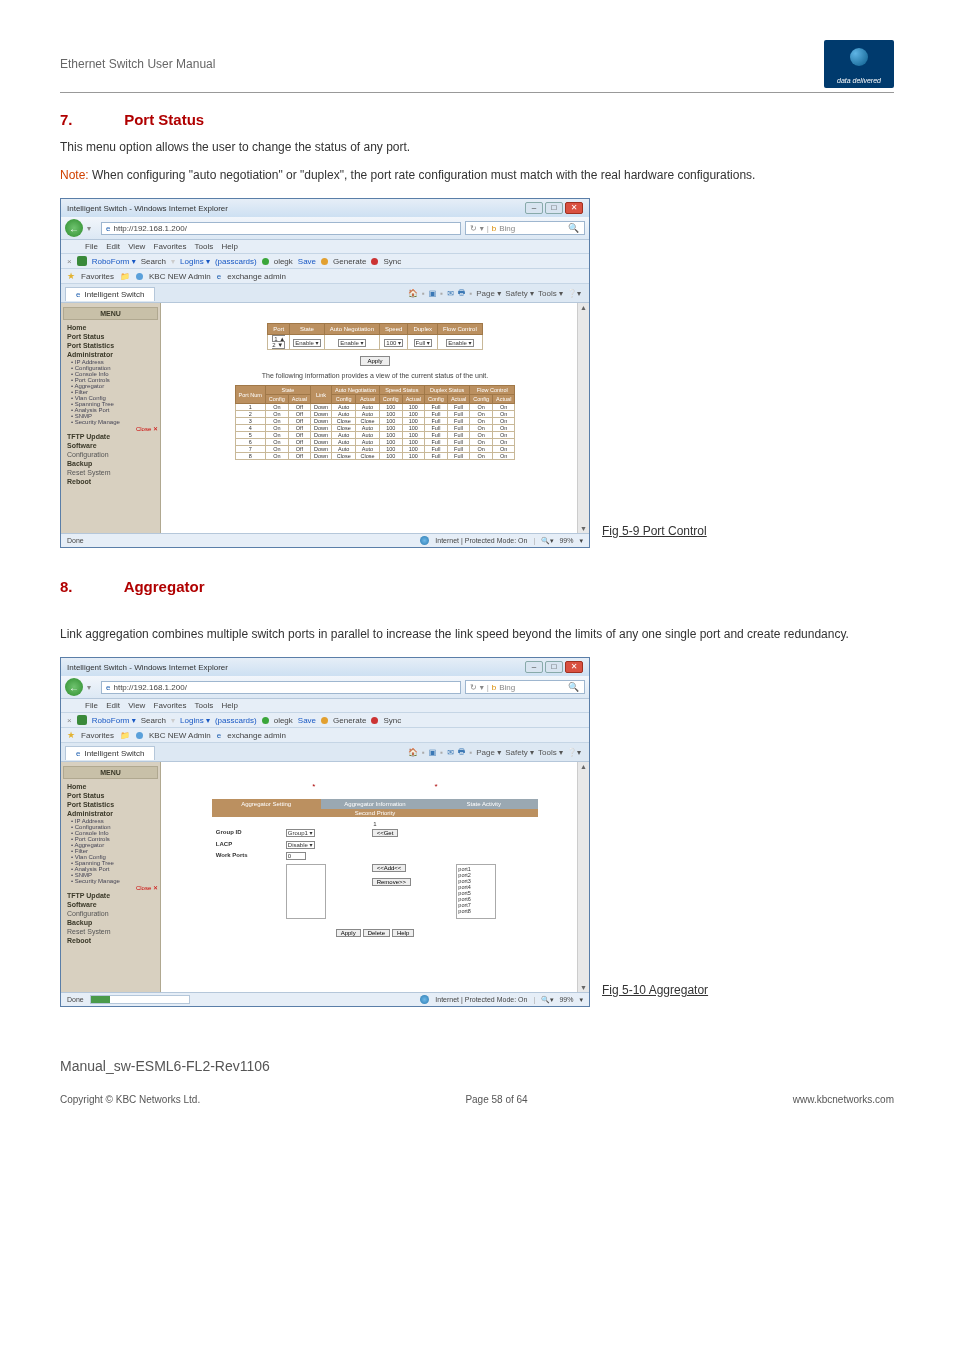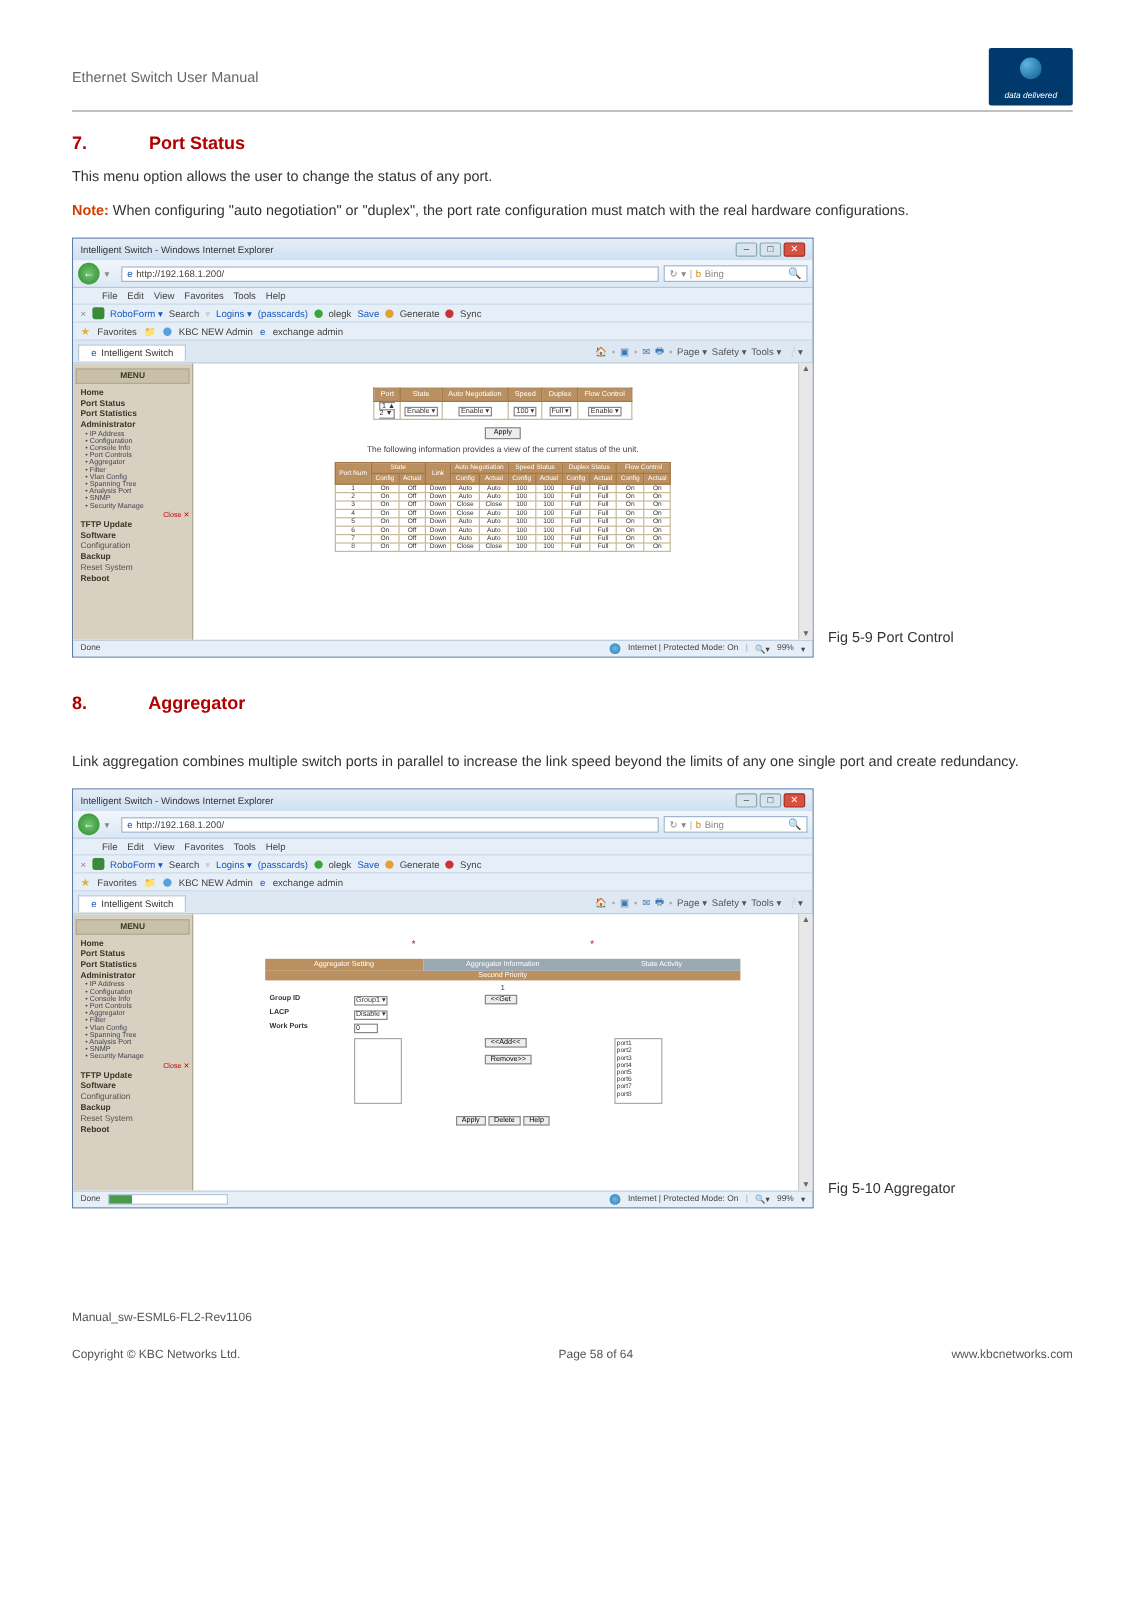--- a/index.html
+++ b/index.html
@@ -68,37 +68,38 @@
       width: 60px;
     }
     p.body-text {
       font-size: 12px;
       color: #333;
       margin: 10px 0;
       line-height: 1.5;
     }
     .note-label {
       color: #d04000;
-      font-weight: bold;
+      font-weight: normal;
     }
     .screenshot-row {
       display: flex;
       align-items: flex-end;
       gap: 12px;
       margin: 14px 0 30px 0;
     }
     .figure-caption {
       font-size: 12px;
       color: #333;
       white-space: nowrap;
       margin-bottom: 10px;
+      text-decoration: underline;
     }
     
     .browser {
-      width: 618px;
+      width: 530px;
       border: 1px solid #5a7ea8;
       background: #e8f0f8;
       font-size: 8px;
       font-family: Tahoma, sans-serif;
     }
     .browser-titlebar {
       background: linear-gradient(#e6eef7, #cde0f2);
       padding: 3px 6px;
       font-size: 8px;
       color: #333;
@@ -451,23 +452,23 @@
     }
     .progress-fill {
       position: absolute;
       left: 0;
       top: 0;
       bottom: 0;
       width: 20%;
       background: #4a9a4a;
     }
     .footer-text {
-      font-size: 10px;
+      font-size: 14px;
       color: #555;
-      margin-top: 86px;
+      margin-top: 51px;
     }
     .footer-row {
       display: flex;
       justify-content: space-between;
       font-size: 10px;
       color: #555;
       margin-top: 20px;
     }
   </style>
 </head>

